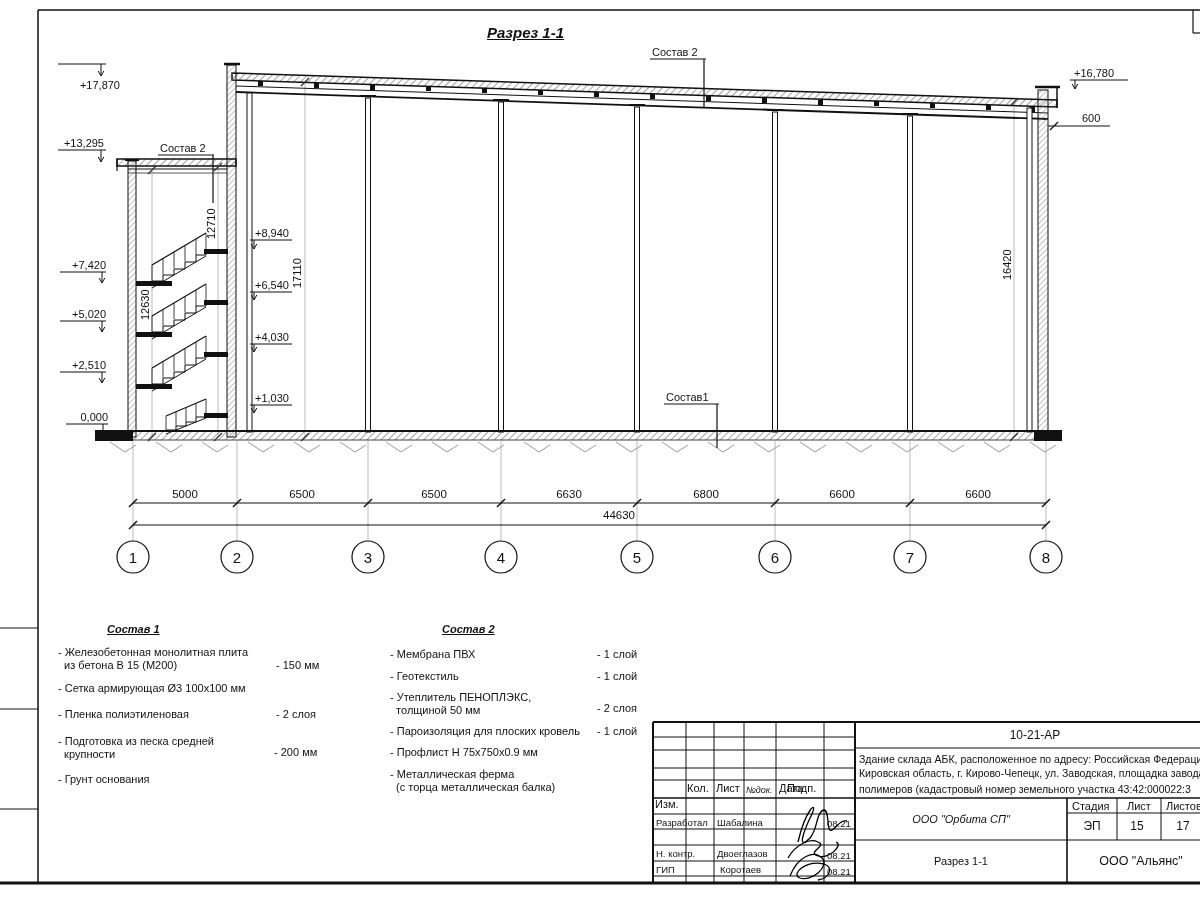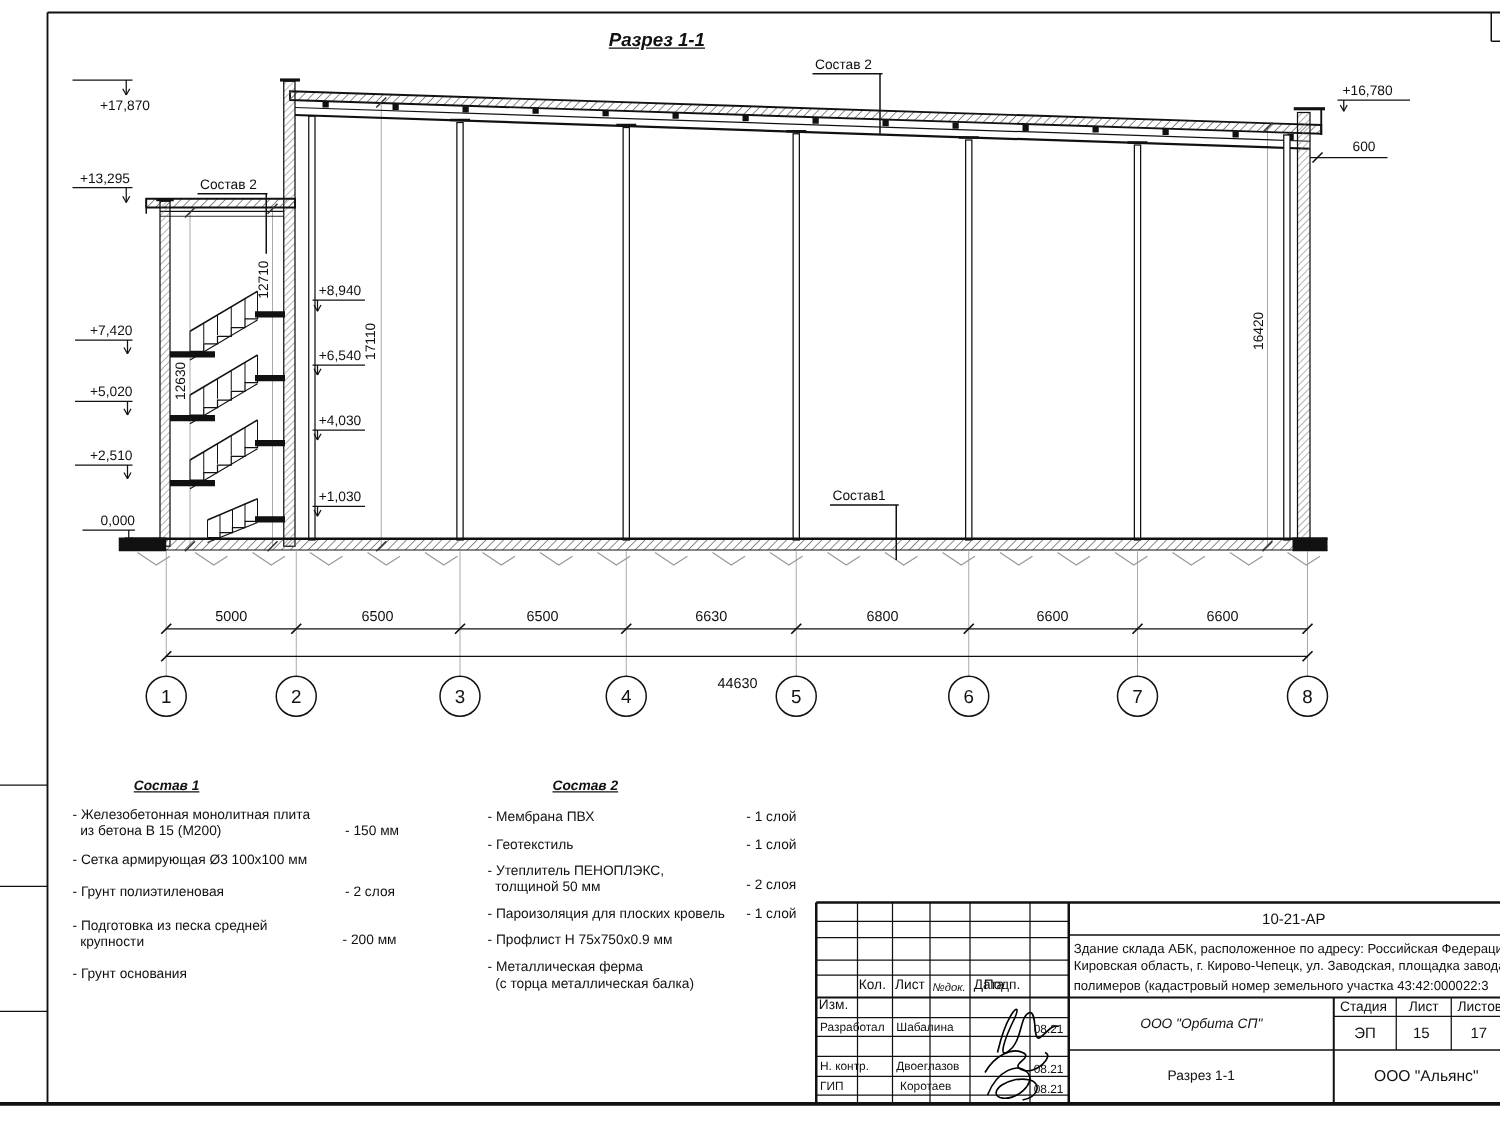--- a/index.html
+++ b/index.html
@@ -336,37 +336,37 @@
 <div class="abs t11 rot" style="left:291px;top:288px;">17110</div>
 <div class="abs t11 rot" style="left:1001px;top:280px;">16420</div>
 
 <div class="abs dim ctr" style="left:155px;top:488px;width:60px;">5000</div>
 <div class="abs dim ctr" style="left:272px;top:488px;width:60px;">6500</div>
 <div class="abs dim ctr" style="left:404px;top:488px;width:60px;">6500</div>
 <div class="abs dim ctr" style="left:539px;top:488px;width:60px;">6630</div>
 <div class="abs dim ctr" style="left:676px;top:488px;width:60px;">6800</div>
 <div class="abs dim ctr" style="left:812px;top:488px;width:60px;">6600</div>
 <div class="abs dim ctr" style="left:948px;top:488px;width:60px;">6600</div>
-<div class="abs dim ctr" style="left:550px;top:509px;width:80px;margin-top:32px;">44630</div>
+<div class="abs dim ctr" style="left:579px;top:509px;width:80px;">44630</div>
 
 <div class="abs gridnum ctr" style="left:117px;top:549px;width:32px;">1</div>
 <div class="abs gridnum ctr" style="left:221px;top:549px;width:32px;">2</div>
 <div class="abs gridnum ctr" style="left:352px;top:549px;width:32px;">3</div>
 <div class="abs gridnum ctr" style="left:485px;top:549px;width:32px;">4</div>
 <div class="abs gridnum ctr" style="left:621px;top:549px;width:32px;">5</div>
 <div class="abs gridnum ctr" style="left:759px;top:549px;width:32px;">6</div>
 <div class="abs gridnum ctr" style="left:894px;top:549px;width:32px;">7</div>
 <div class="abs gridnum ctr" style="left:1030px;top:549px;width:32px;">8</div>
 
 <div class="abs t11 it und" style="left:107px;top:623px;font-weight:bold;">Состав 1</div>
 <div class="abs t11 pre" style="left:58px;top:646px;">- Железобетонная  монолитная плита
 &nbsp;&nbsp;из бетона В 15 (М200)</div>
 <div class="abs t11" style="left:276px;top:659px;">- 150 мм</div>
 <div class="abs t11" style="left:58px;top:682px;">- Сетка армирующая Ø3 100х100 мм</div>
-<div class="abs t11" style="left:58px;top:708px;">- Грунт полиэтиленовая</div>
+<div class="abs t11" style="left:58px;top:708px;">- Пленка полиэтиленовая</div>
 <div class="abs t11" style="left:276px;top:708px;">-  2 слоя</div>
 <div class="abs t11 pre" style="left:58px;top:735px;">- Подготовка из песка средней
 &nbsp;&nbsp;крупности</div>
 <div class="abs t11" style="left:274px;top:746px;">- 200 мм</div>
 <div class="abs t11" style="left:58px;top:773px;">- Грунт основания</div>
 
 <div class="abs t11 it und" style="left:442px;top:623px;font-weight:bold;">Состав 2</div>
 <div class="abs t11" style="left:390px;top:648px;">- Мембрана ПВХ</div>
 <div class="abs t11" style="left:597px;top:648px;">- 1 слой</div>
 <div class="abs t11" style="left:390px;top:670px;">- Геотекстиль</div>

